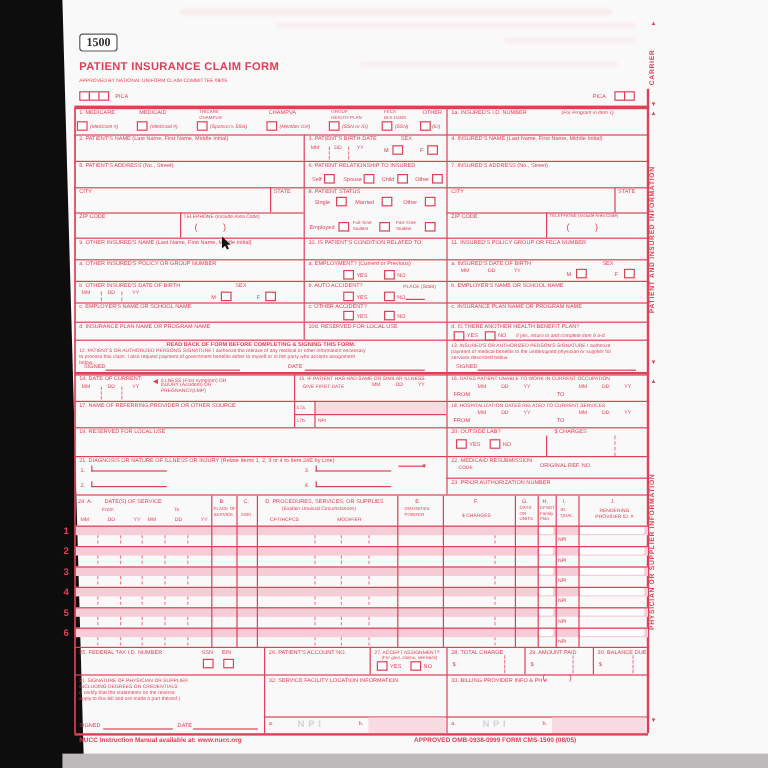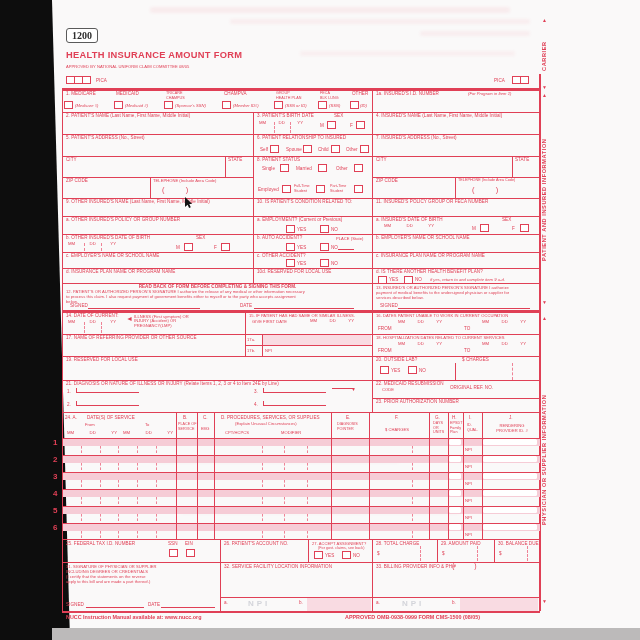--- a/index.html
+++ b/index.html
@@ -45,22 +45,22 @@
 <div style="position:absolute;left:0;top:0;width:74px;height:640px;background:#0d0d0d;clip-path:polygon(0 0,52px 0,70px 100%,0 100%)"></div>
 <div style="position:absolute;left:52px;top:628px;width:588px;height:12px;background:#bcbaba"></div>
 
 <div class="ghost" style="left:150px;top:7px;width:360px;height:6px;opacity:.09"></div>
 <div class="ghost" style="left:230px;top:19px;width:300px;height:5px;opacity:.08"></div>
 <div class="ghost" style="left:420px;top:31px;width:110px;height:5px;opacity:.08"></div>
 <div class="ghost" style="left:300px;top:51px;width:215px;height:5px;opacity:.07"></div>
 <div class="ghost" style="left:150px;top:458px;width:250px;height:5px;opacity:.05"></div>
 <div class="ghost" style="left:180px;top:509px;width:280px;height:5px;opacity:.05"></div>
 
-<div class="formno" style="left:66px;top:28px">1200</div>
-<div class="title" style="left:66px;top:50px">HEALTH INSURANCE AMOUNT FORM</div>
+<div class="formno" style="left:66px;top:28px">1500</div>
+<div class="title" style="left:66px;top:50px">PATIENT INSURANCE CLAIM FORM</div>
 <div class="l t" style="left:66px;top:64px">APPROVED BY NATIONAL UNIFORM CLAIM COMMITTEE 08/05</div>
 
 <span class="cb" style="left:66px;top:76px"></span>
 <span class="cb" style="left:74px;top:76px"></span>
 <span class="cb" style="left:82px;top:76px"></span>
 <div class="l" style="left:96px;top:78px">PICA</div>
 <div class="l" style="left:494px;top:78px">PICA</div>
 <span class="cb" style="left:512px;top:76px"></span>
 <span class="cb" style="left:520px;top:76px"></span>
 <div class="heavy" style="left:62px;top:87.5px;width:478px;height:2.2px"></div>

